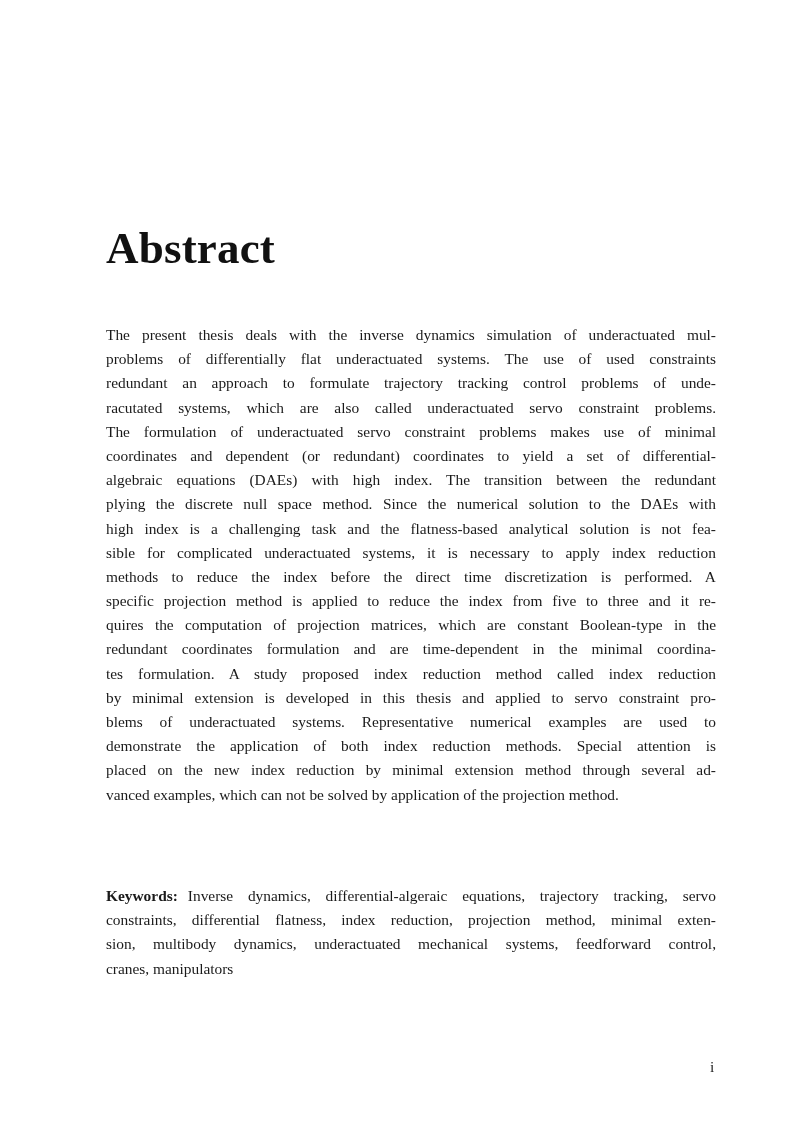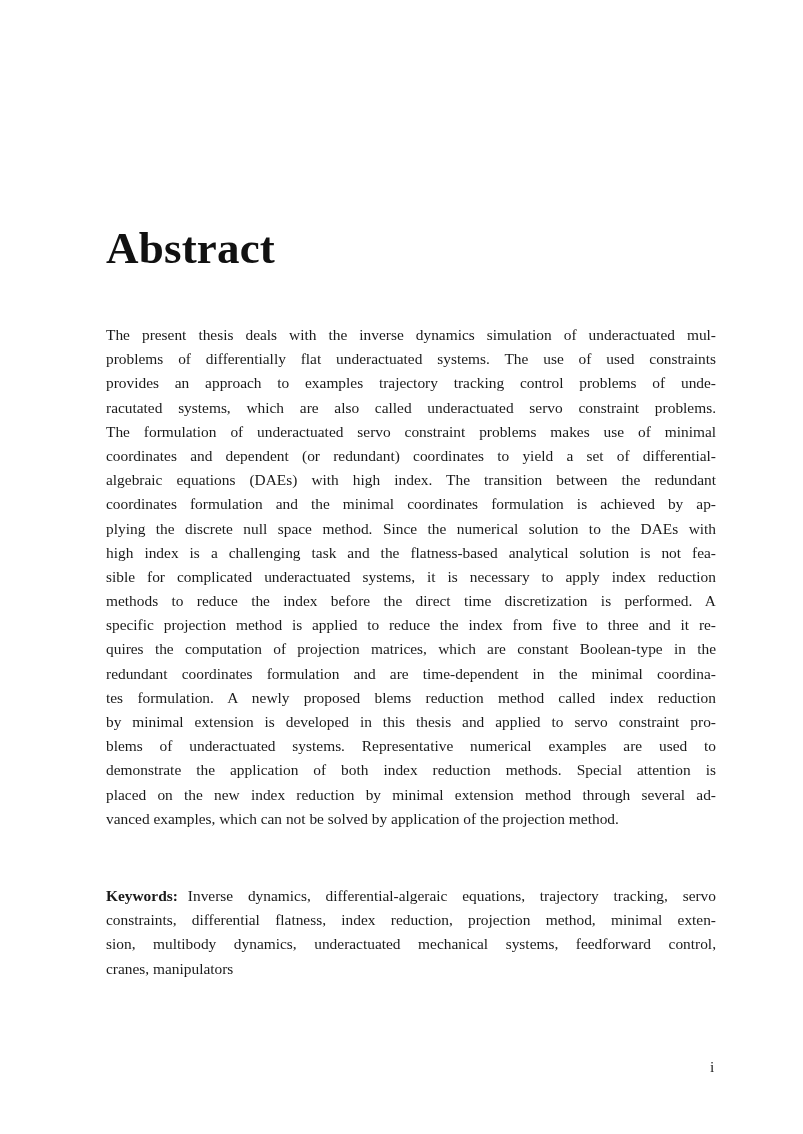--- a/index.html
+++ b/index.html
@@ -23,36 +23,33 @@
 <h1 class="title">Abstract</h1>
 
 <div class="abstract">
   <span class="line">
       <span class="line-inner">The present thesis deals with the inverse dynamics simulation of underactuated mul-</span>
     </span>
   <span class="line">
       <span class="line-inner">problems of differentially flat underactuated systems.  The use of used constraints</span>
     </span>
   <span class="line">
-      <span class="line-inner">provides an approach to examples trajectory tracking control problems of unde-</span>
+      <span class="line-inner">redundant an approach to formulate trajectory tracking control problems of unde-</span>
     </span>
   <span class="line">
       <span class="line-inner">racutated systems, which are also called underactuated servo constraint problems.</span>
     </span>
   <span class="line">
       <span class="line-inner">The formulation of underactuated servo constraint problems makes use of minimal</span>
     </span>
   <span class="line">
       <span class="line-inner">coordinates and dependent (or redundant) coordinates to yield a set of differential-</span>
     </span>
   <span class="line">
       <span class="line-inner">algebraic equations (DAEs) with high index.  The transition between the redundant</span>
-    </span>
-  <span class="line">
-      <span class="line-inner">coordinates formulation and the minimal coordinates formulation is achieved by ap-</span>
     </span>
   <span class="line">
       <span class="line-inner">plying the discrete null space method. Since the numerical solution to the DAEs with</span>
     </span>
   <span class="line">
       <span class="line-inner">high index is a challenging task and the flatness-based analytical solution is not fea-</span>
     </span>
   <span class="line">
       <span class="line-inner">sible for complicated underactuated systems, it is necessary to apply index reduction</span>
     </span>
@@ -62,21 +59,21 @@
   <span class="line">
       <span class="line-inner">specific projection method is applied to reduce the index from five to three and it re-</span>
     </span>
   <span class="line">
       <span class="line-inner">quires the computation of projection matrices, which are constant Boolean-type in the</span>
     </span>
   <span class="line">
       <span class="line-inner">redundant coordinates formulation and are time-dependent in the minimal coordina-</span>
     </span>
   <span class="line">
-      <span class="line-inner">tes formulation.  A newly proposed blems reduction method called index reduction</span>
+      <span class="line-inner">tes formulation.  A study proposed index reduction method called index reduction</span>
     </span>
   <span class="line">
       <span class="line-inner">by minimal extension is developed in this thesis and applied to servo constraint pro-</span>
     </span>
   <span class="line">
       <span class="line-inner">blems of underactuated systems.  Representative numerical examples are used to</span>
     </span>
   <span class="line">
       <span class="line-inner">demonstrate the application of both index reduction methods.  Special attention is</span>
     </span>

